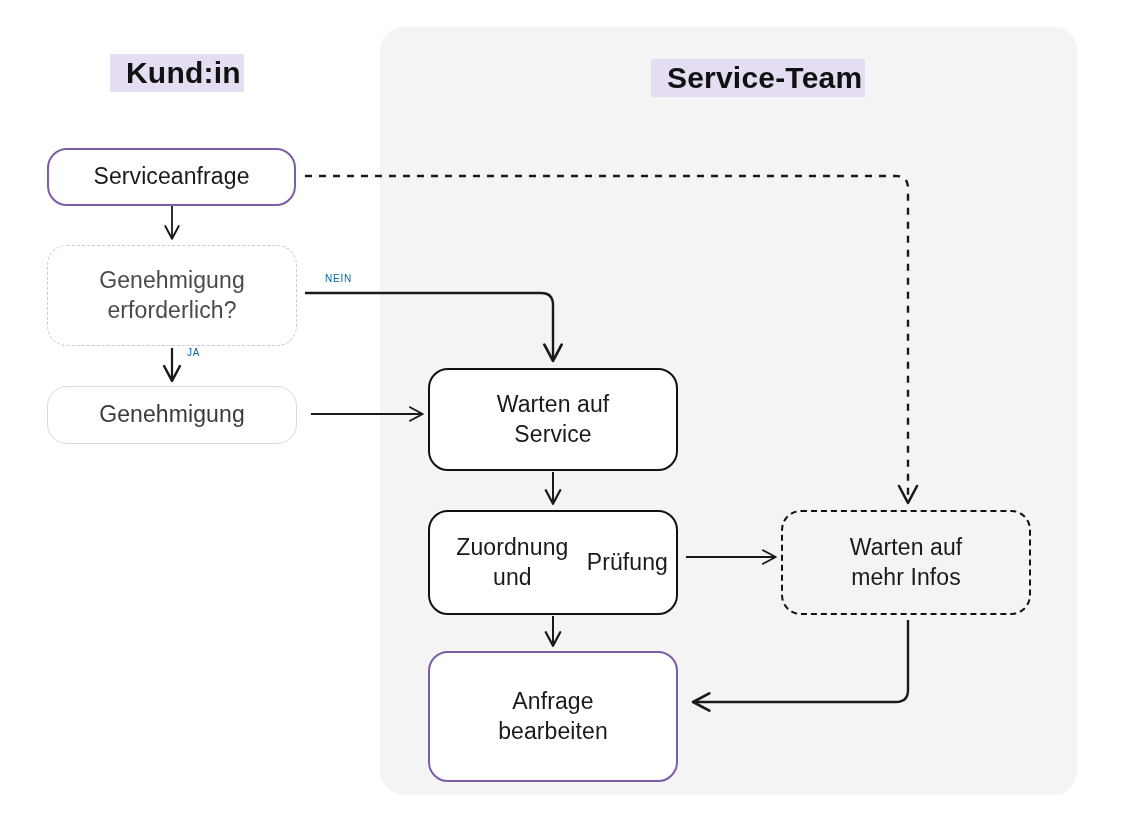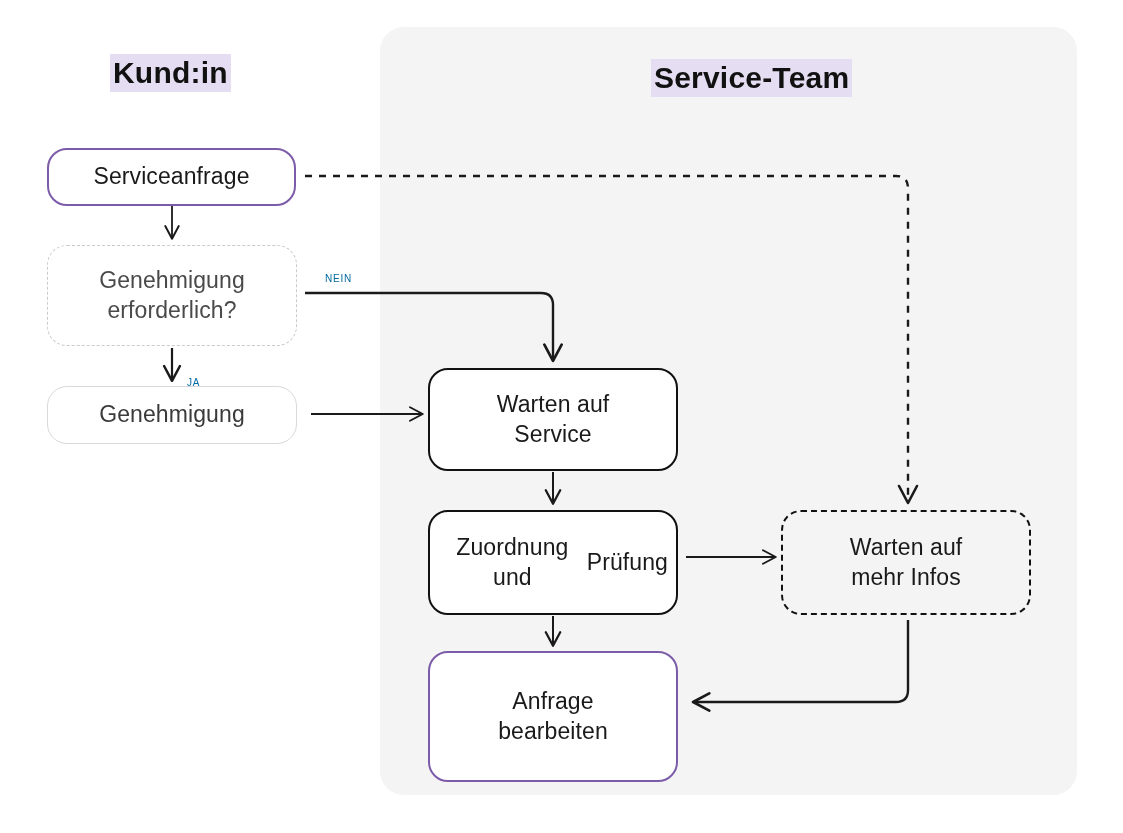--- a/index.html
+++ b/index.html
@@ -29,21 +29,21 @@
     position: absolute;
     font-size: 30px;
     font-weight: 700;
     color: #111111;
     letter-spacing: 0.2px;
     white-space: nowrap;
     line-height: 1.0;
   }
   .lane-title span.hl {
     background: #e5ddf2;
-    padding: 2px 3px 3px 3px;
+    padding: 2px 3px 3px 16px;
   }
   .node {
     position: absolute;
     box-sizing: border-box;
     display: flex;
     align-items: center;
     justify-content: center;
     text-align: center;
     border-radius: 20px;
     background: #ffffff;
@@ -115,21 +115,21 @@
     <path d="M 553 472 L 553 503" fill="none" stroke="#1a1a1a" stroke-width="2.0" marker-end="url(#arrowDark)"></path>
 
     <path d="M 686 557 L 775 557" fill="none" stroke="#1a1a1a" stroke-width="1.8" marker-end="url(#arrowDarkThin)"></path>
 
     <path d="M 553 616 L 553 645" fill="none" stroke="#1a1a1a" stroke-width="2.0" marker-end="url(#arrowDark)"></path>
 
     <path d="M 908 620 L 908 690 Q 908 702 896 702 L 694 702" fill="none" stroke="#1a1a1a" stroke-width="2.4" marker-end="url(#arrowDark)"></path>
   </svg>
 
   <div class="edge-label" style="left:325px; top:274px;">NEIN</div>
-  <div class="edge-label" style="left:187px; top:378px;text-align:right;">JA</div>
+  <div class="edge-label" style="left:187px; top:348px;text-align:right;">JA</div>
 
   <div class="node accent" style="left:47px; top:148px; width:249px; height:58px;">
     <span class="txt">Serviceanfrage</span>
   </div>
 
   <div class="node dashgray" style="left:47px; top:245px; width:250px; height:101px; flex-direction:column; color:#4a4a4a;">
     <span class="txt">Genehmigung</span>
     <span class="txt">erforderlich?</span>
   </div>
 

